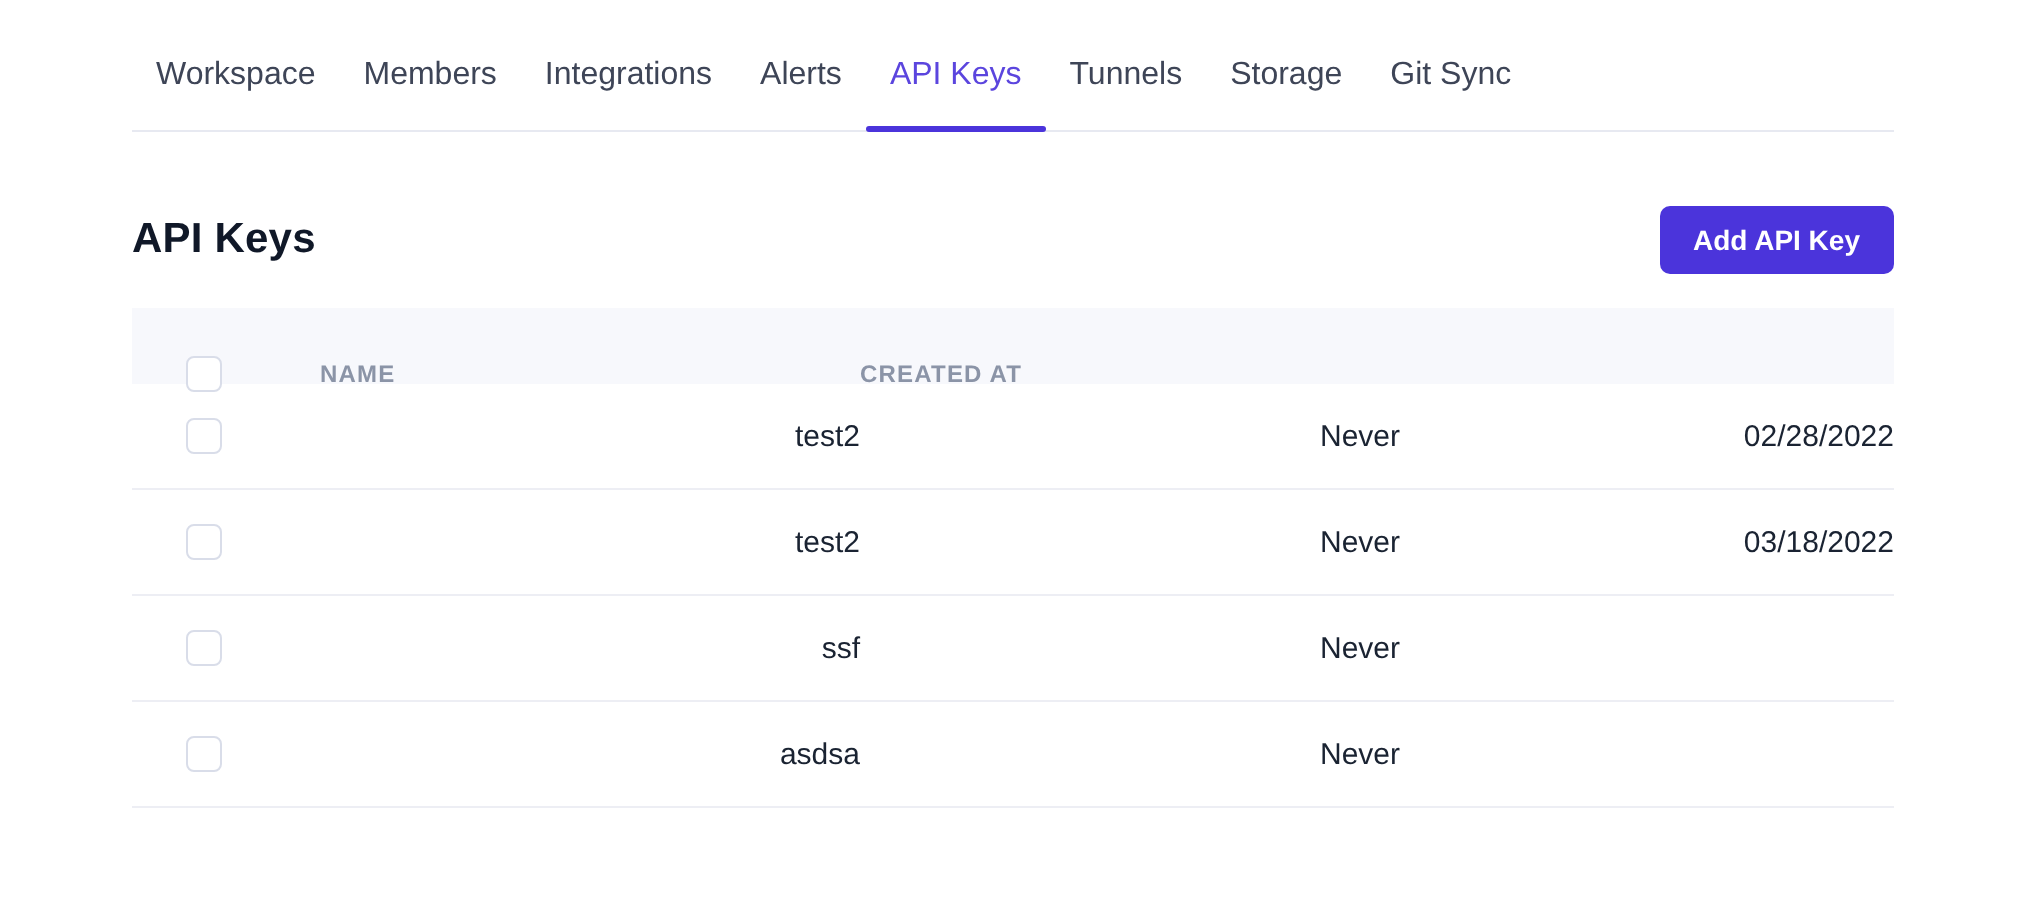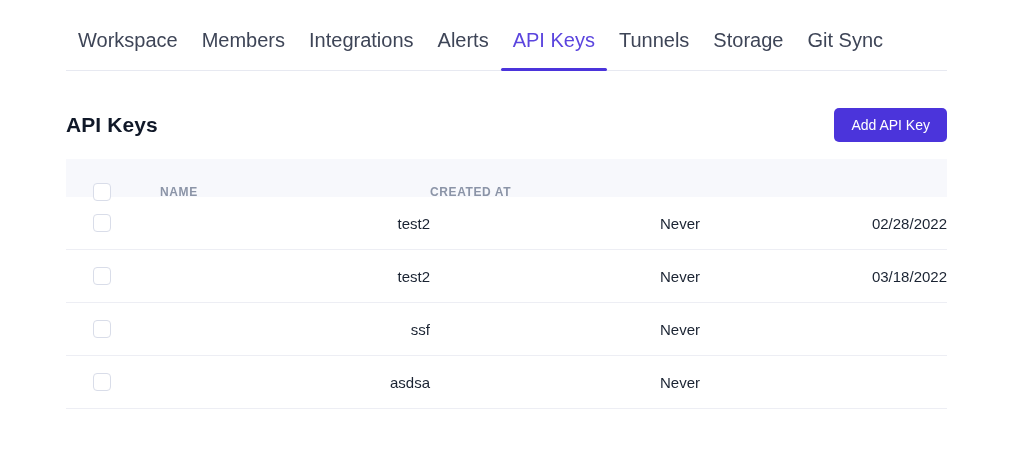--- a/index.html
+++ b/index.html
@@ -25,21 +25,21 @@
   .container { margin: 0 71px 0 66px; padding-top: 20px; }
 
   
   .tabbar {
     display: flex; align-items: stretch;
     border-bottom: 1px solid var(--border);
   }
   .tab {
     position: relative;
     padding: 9px 12px 18px 12px;
-    font-size: 20px; color: var(--tab-text);
+    font-size: 16px; color: var(--tab-text);
     cursor: pointer; white-space: nowrap;
   }
   .tab.active { color: var(--tab-active); }
   .tab.active::after {
     content: ""; position: absolute; left: 0; right: 0; bottom: -1px;
     height: 3px; background: var(--accent); border-radius: 2px;
   }
 
   
   .section-head {
@@ -47,21 +47,21 @@
     display: flex; align-items: center; justify-content: space-between;
   }
   .page-title {
     font-size: 21px; font-weight: 700; color: var(--heading-text);
     letter-spacing: 0.1px;
   }
   .add-btn {
     background: var(--accent); color: var(--button-text);
     border: none; border-radius: 5px;
     font-family: "Liberation Sans", sans-serif;
-    font-size: 14px; font-weight: 400;
+    font-size: 14px; font-weight: 700;
     padding: 9px 17px; cursor: pointer; line-height: 1.15;
   }
 
   
   .table { margin-top: 17px; width: 100%; }
   .tr {
     display: grid;
     grid-template-columns: 94px 270px 270px 1fr;
     align-items: center;
   }

